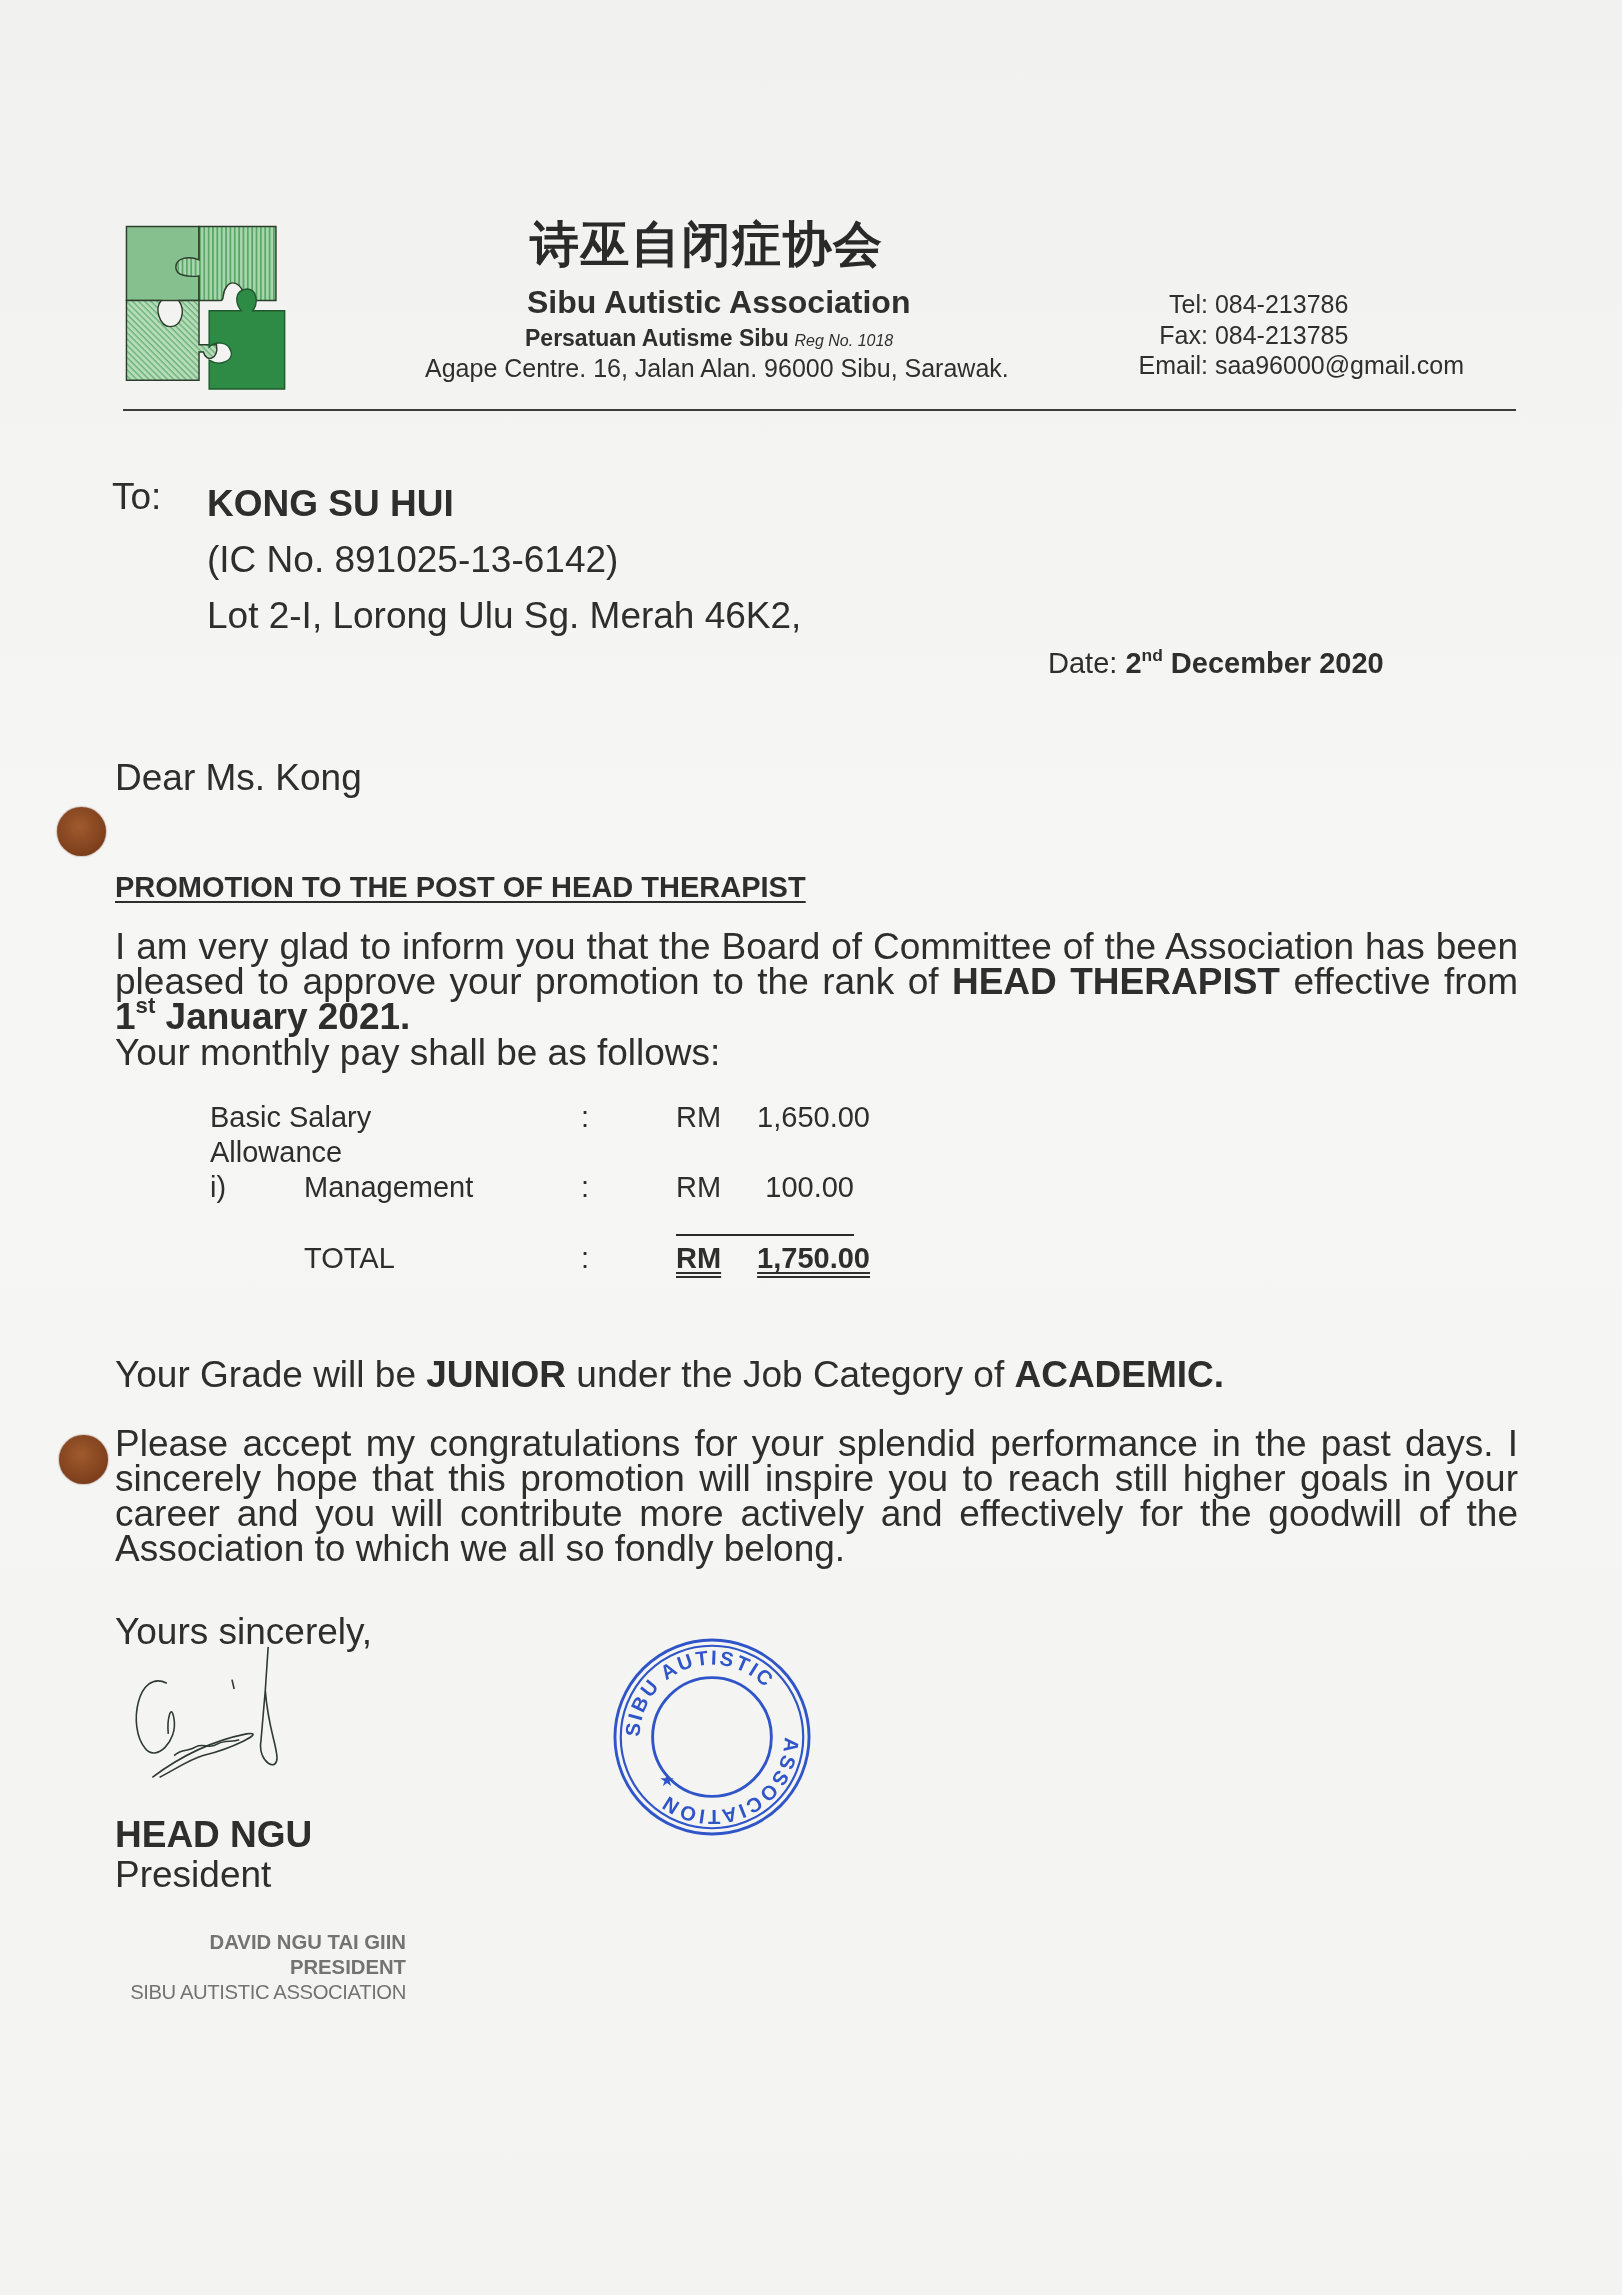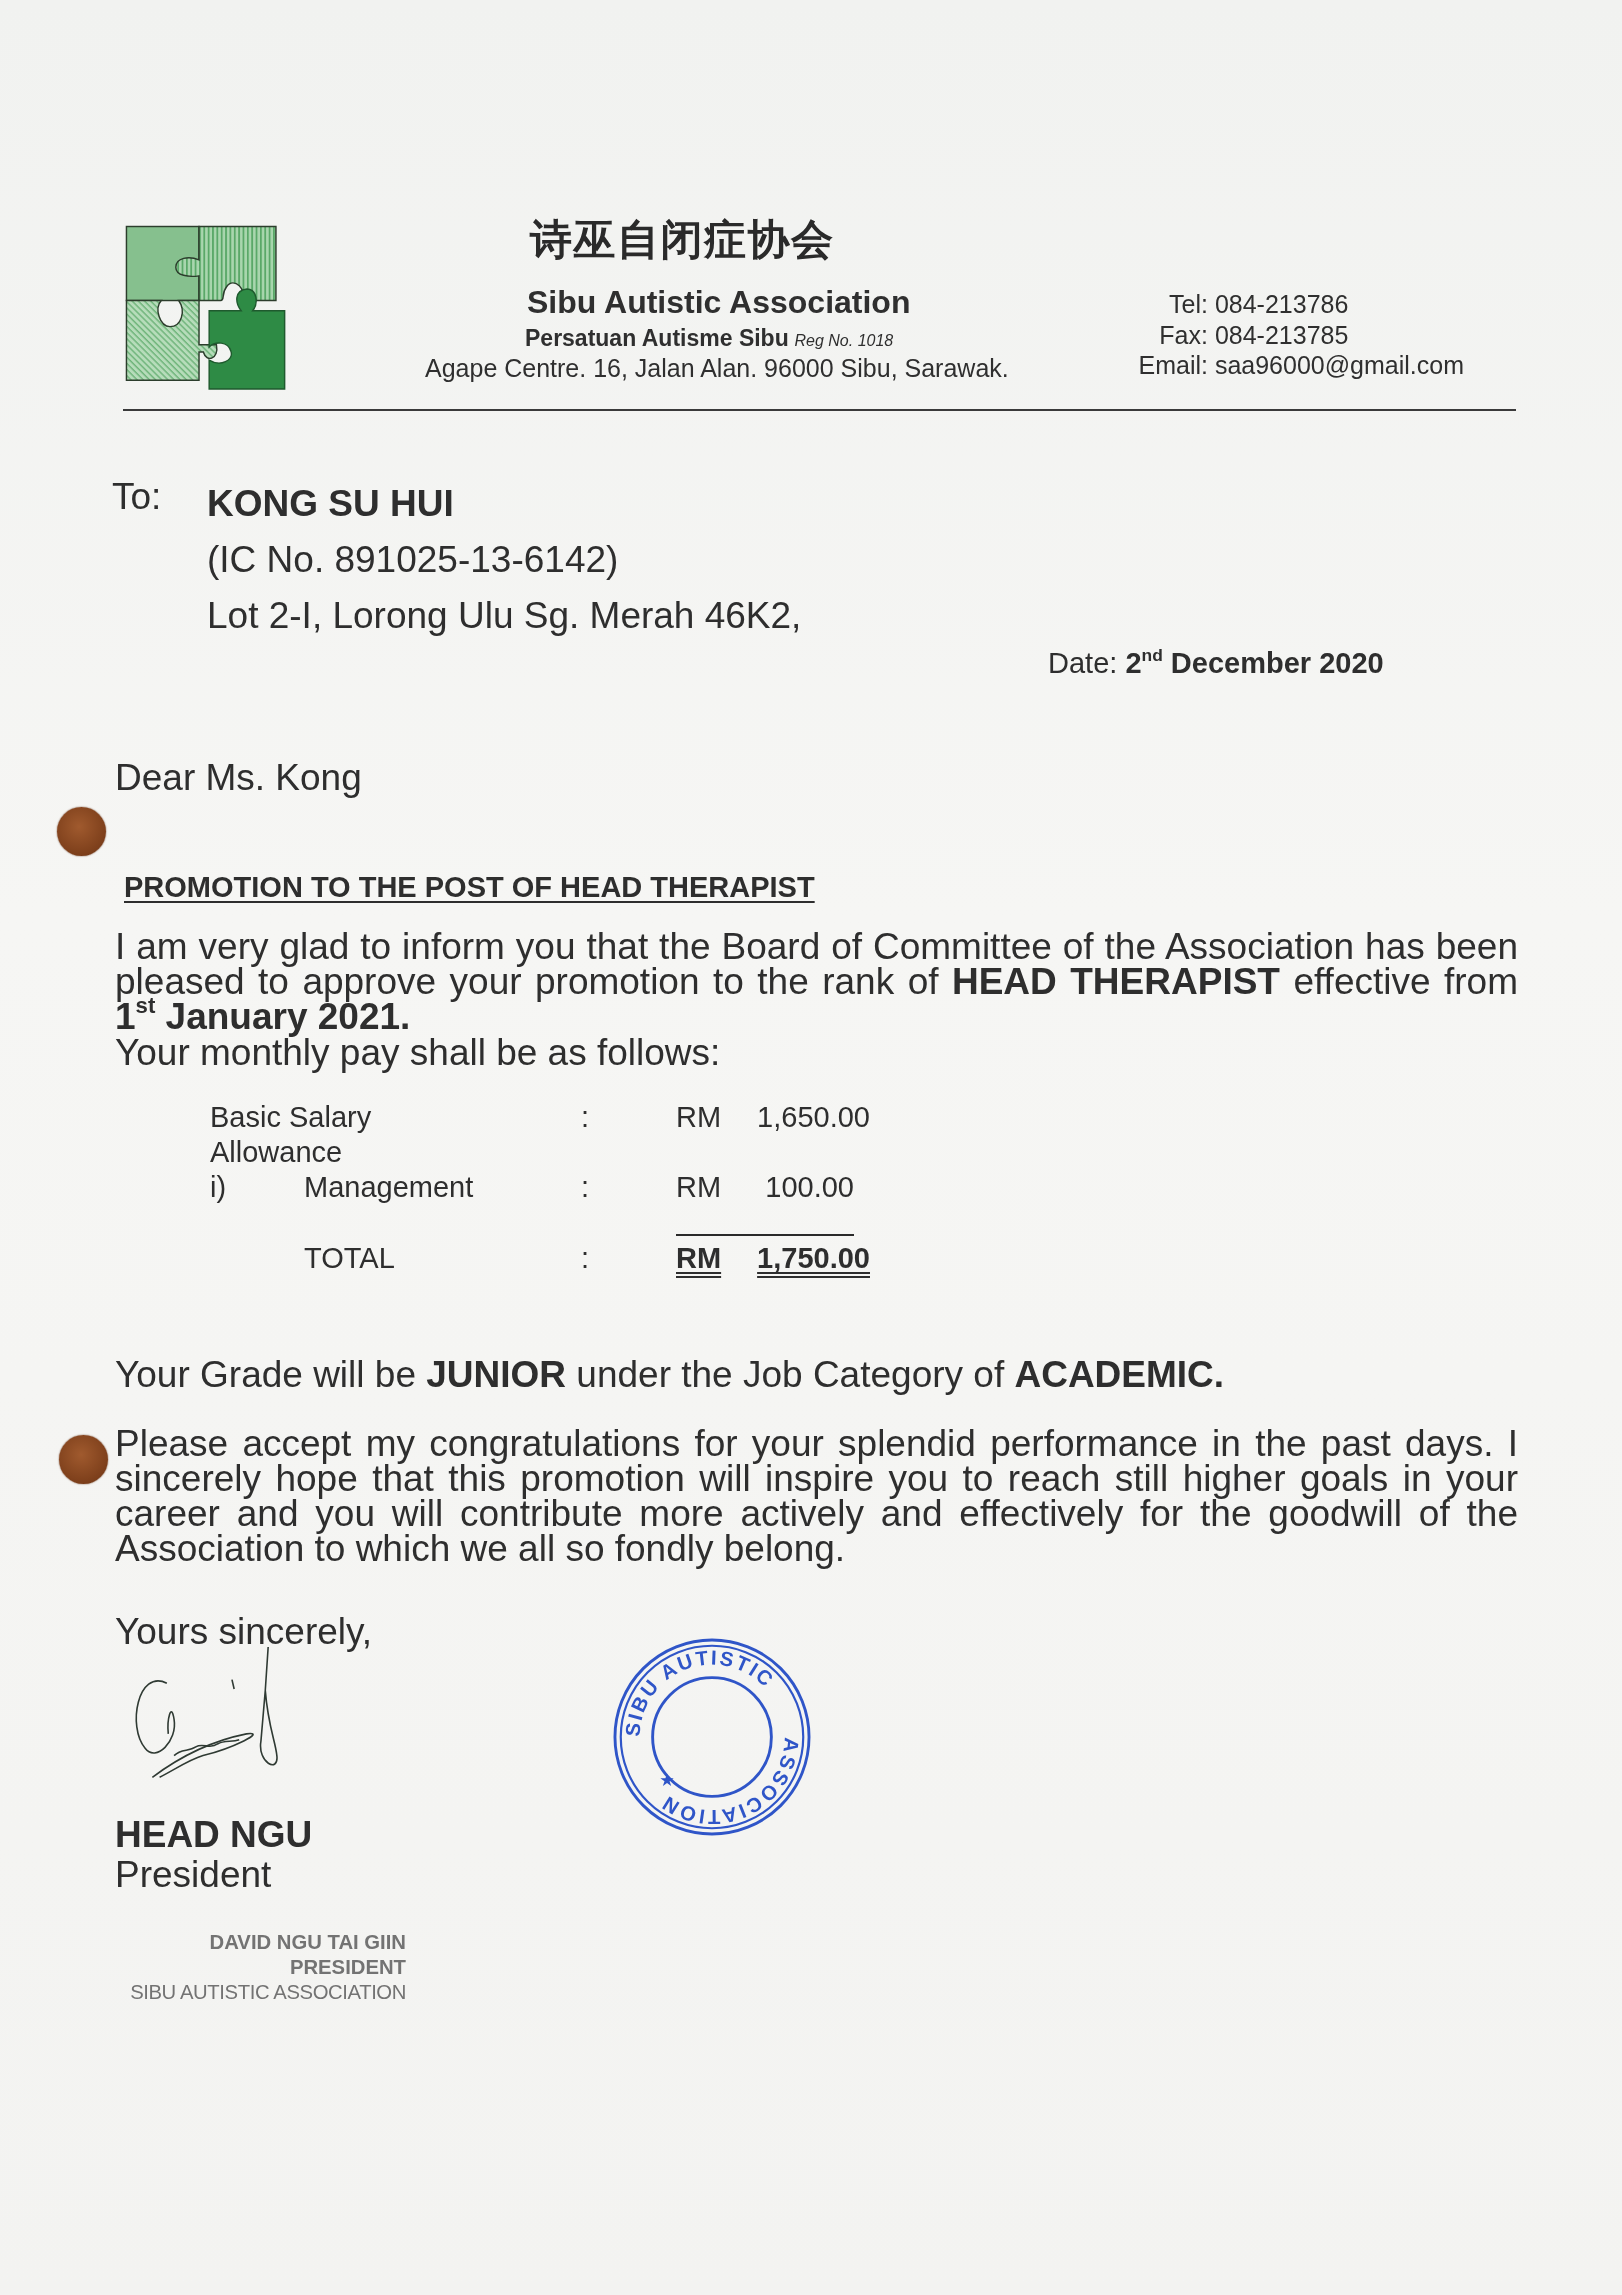--- a/index.html
+++ b/index.html
@@ -13,21 +13,21 @@
   }
   .paper {
     position: absolute; left: 0; top: 0; width: 1622px; height: 2295px;
     background: linear-gradient(180deg, #f1f2f0 0%, #f6f6f4 40%, #f3f3f1 100%);
   }
   .abs { position: absolute; }
 
   
   .logo { left: 125px; top: 225px; width: 164px; height: 167px; }
   .chinese-name {
-    left: 530px; top: 212px; font-size: 42px; font-weight: bold; letter-spacing: 1.5px;
+    left: 530px; top: 212px; font-size: 49px; font-weight: bold; letter-spacing: 1.5px;
     font-family: "DejaVu Sans", sans-serif; color: #2a2a2a;
   }
   .org-name { left: 527px; top: 284px; font-size: 32px; font-weight: bold; color: #2f2f2f; }
   .org-malay { left: 525px; top: 325px; font-size: 23px; font-weight: bold; color: #2f2f2f; }
   .org-reg { font-style: italic; font-weight: normal; font-size: 16px; margin-left: 5.8px; }
   .org-address { left: 425px; top: 354px; font-size: 25px; color: #2f2f2f; }
   .contact { left: 1123px; top: 289px; font-size: 25px; line-height: 30.5px; color: #2f2f2f; }
   .contact-row { display: flex; }
   .contact-label { width: 78px; text-align: right; }
   .header-rule { left: 123px; top: 409px; width: 1393px; height: 2.2px; background: #3a3a3a; }
@@ -35,21 +35,21 @@
   
   .body-text { font-size: 37px; color: #2e2e2e; }
   .to-label { left: 112px; top: 476px; }
   .recipient { left: 207px; top: 476px; line-height: 56px; }
   .recipient-name { font-weight: bold; }
   .date { left: 1048px; top: 647px; font-size: 29px; }
   .date b { font-weight: bold; }
   sup { font-size: 0.6em; vertical-align: 0.7em; line-height: 0; }
 
   .salutation { left: 115px; top: 757px; }
-  .subject { left: 124px; top: 871px; font-weight: bold; text-decoration: underline; text-decoration-thickness: 2.2px; text-underline-offset: 4.4px; font-size: 29px; }
+  .subject { left: 115px; top: 871px; font-weight: bold; text-decoration: underline; text-decoration-thickness: 2.2px; text-underline-offset: 4.4px; font-size: 29px; }
   .para1 { left: 115px; top: 929px; width: 1403px; line-height: 35px; text-align: justify; }
   .para-pay { left: 115px; top: 1032px; }
 
   
   .pay-table { left: 210px; top: 1101px; font-size: 29px; }
   .pay-row { position: absolute; white-space: nowrap; }
   .pay-label { position: absolute; left: 0; }
   .pay-sub-idx { position: absolute; left: 0; }
   .pay-sub-label { position: absolute; left: 94px; }
   .pay-colon { position: absolute; left: 371px; }

